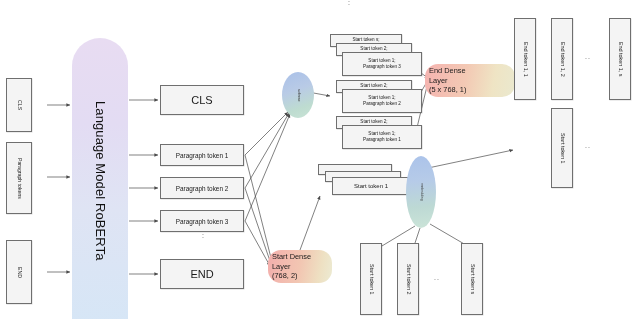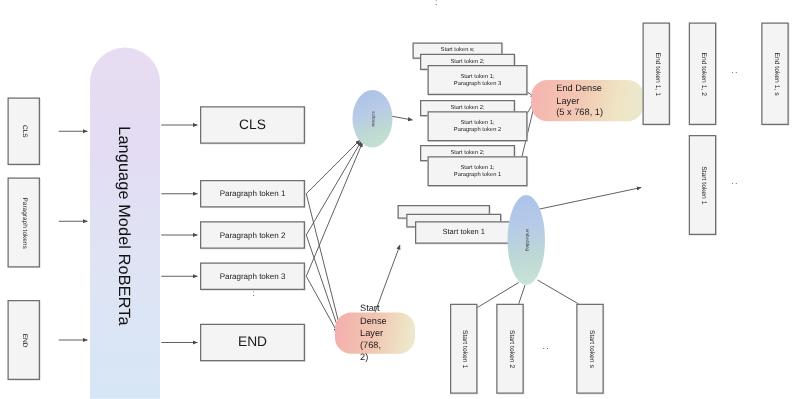--- a/index.html
+++ b/index.html
@@ -34,21 +34,21 @@
 
   
   .stack{position:absolute;z-index:3;}
   .card{position:absolute;background:#f4f4f4;border:1px solid #6f6f6f;
         box-sizing:border-box;display:flex;align-items:center;
         justify-content:center;text-align:center;font-size:4.6px;
         line-height:1.35;box-shadow:0.5px 0.5px 0 rgba(0,0,0,.18);}
 
   
   .pill{border-radius:13px;display:flex;align-items:center;
-        padding:0 20px;box-sizing:border-box;font-size:7.4px;
+        padding:0 4px;box-sizing:border-box;font-size:7.4px;
         line-height:1.32;color:#1a1a1a;}
   .pill-end{left:425px;top:64px;width:90px;height:33px;
       background:linear-gradient(100deg,#f5b3b0 0%,#f3c9b4 45%,#efe4c4 75%,#eae9cf 100%);}
   .pill-start{left:268px;top:250px;width:64px;height:33px;
       background:linear-gradient(100deg,#f3aeac 0%,#f2c6b2 50%,#eee0c2 80%,#ecebd3 100%);}
 
   
   .oval{position:absolute;z-index:4;border-radius:50%;
         display:flex;align-items:center;justify-content:center;}
   .oval .vtext{font-size:3.6px;color:#3a3a3a;}

